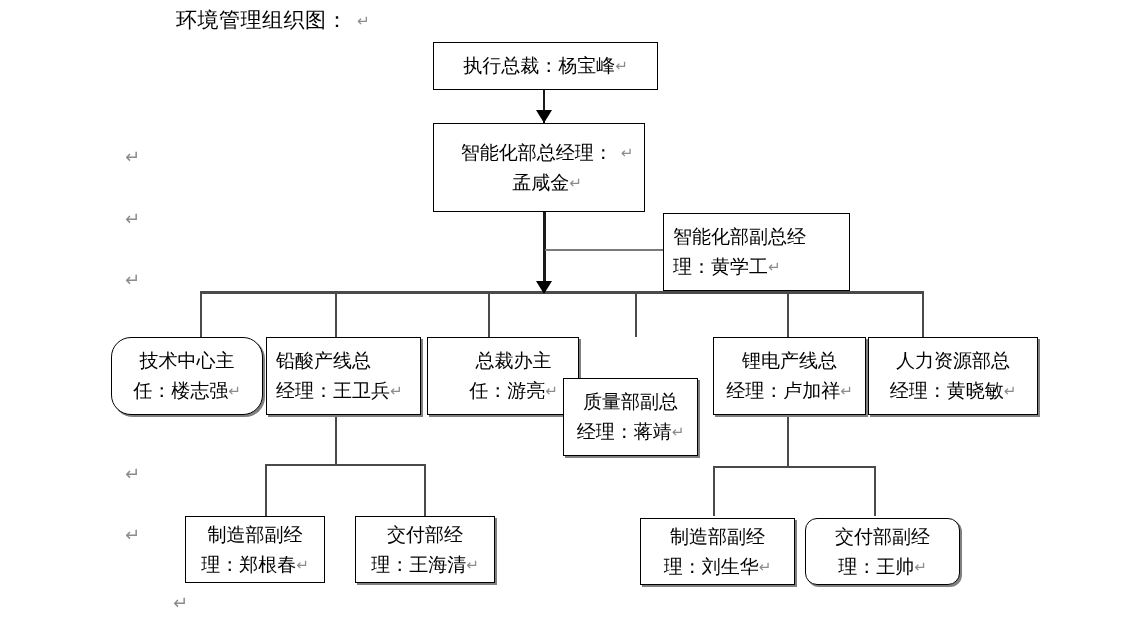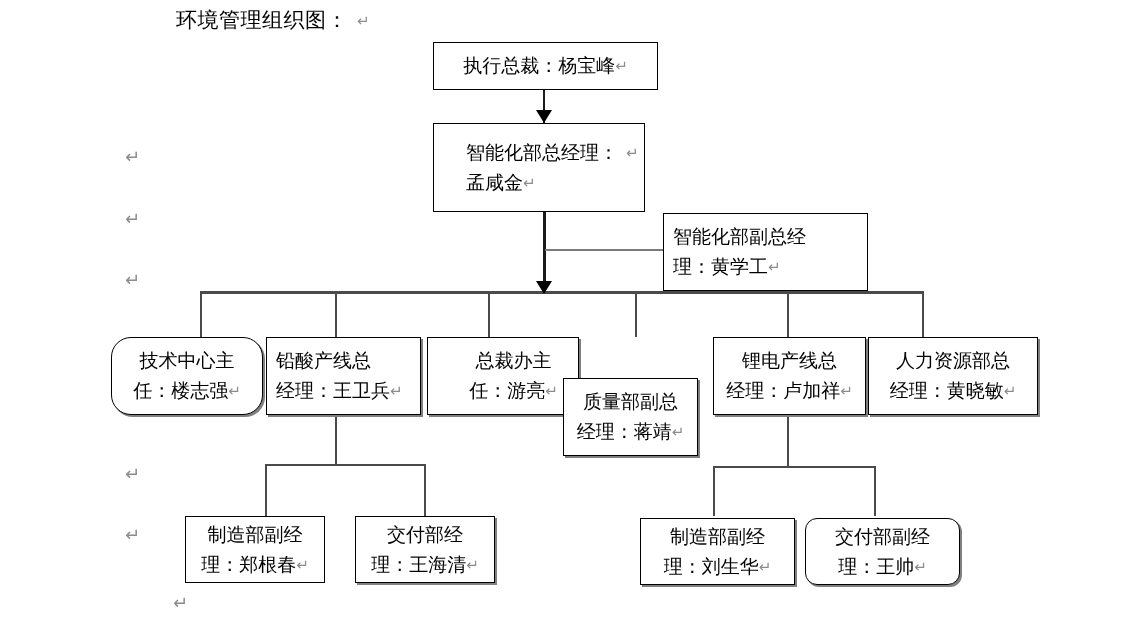--- a/index.html
+++ b/index.html
@@ -55,21 +55,21 @@
     font-size: 19px;
     line-height: 30px;
     z-index: 5;
   }
   .node .ln {
     display: block;
     white-space: nowrap;
   }
   .node.center { align-items: center; }
   .node.center .ln { text-align: right; }
-  .node.padleft2 { padding-left: 32px; }
+  .node.padleft2 { padding-left: 16px; align-items: center; }
   .node.shadow {
     box-shadow: 2px 2px 0 0 #808080;
   }
   .just {
     display: flex;
     justify-content: space-between;
     width: 100%;
     box-sizing: border-box;
     padding: 0 9px;
   }
@@ -136,21 +136,21 @@
 
   <div class="node center" style="left:433px; top:42px; width:225px; height:48px;">
     <span class="ln"><span>执行总裁：杨宝峰</span><span class="ret-inline">↵</span></span>
   </div>
 
   <div class="node padleft2" style="left:433px; top:123px; width:212px; height:89px;">
     <span class="ln"><span>智能化部总经理：</span><span class="ret-inline" style="margin-left:8px;">↵</span></span>
     <span class="ln"><span>孟咸金</span><span class="ret-inline">↵</span></span>
   </div>
 
-  <div class="node" style="left:663px; top:213px; width:205px; height:78px;">
+  <div class="node" style="left:663px; top:213px; width:187px; height:78px;">
     <span class="ln just"><span>智</span><span>能</span><span>化</span><span>部</span><span>副</span><span>总</span><span>经</span></span>
     <span class="ln" style="padding-left:9px;"><span>理：黄学工</span><span class="ret-inline">↵</span></span>
   </div>
 
   <div class="node center shadow" style="left:111px; top:337px; width:152px; height:78px;border-radius:20px;">
     <span class="ln">技术中心主</span>
     <span class="ln"><span>任：楼志强</span><span class="ret-inline">↵</span></span>
   </div>
 
   <div class="node shadow" style="left:266px; top:337px; width:155px; height:78px;">

